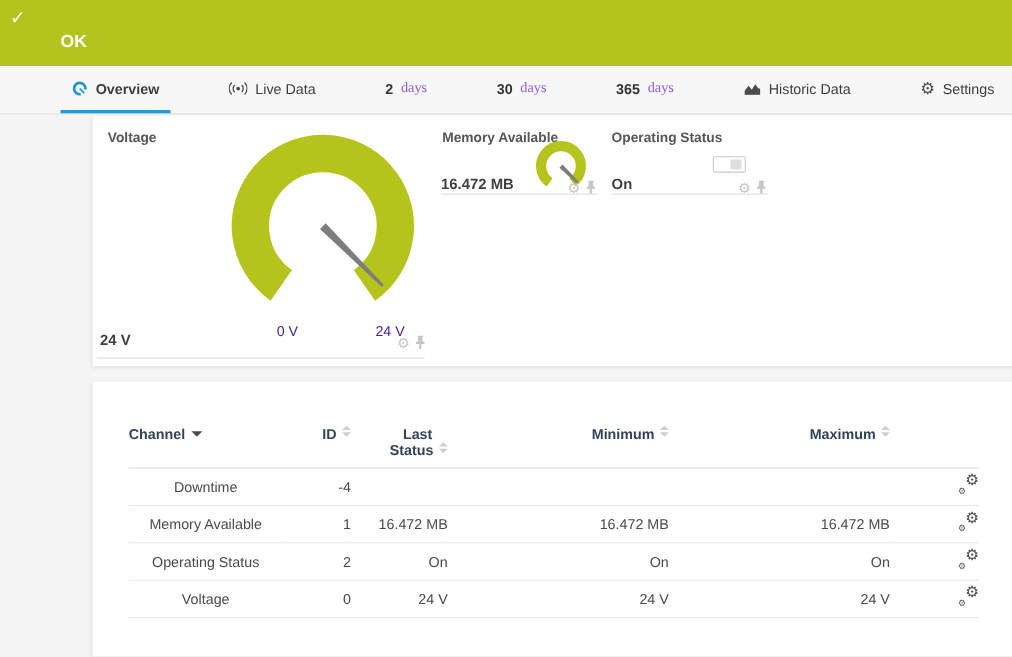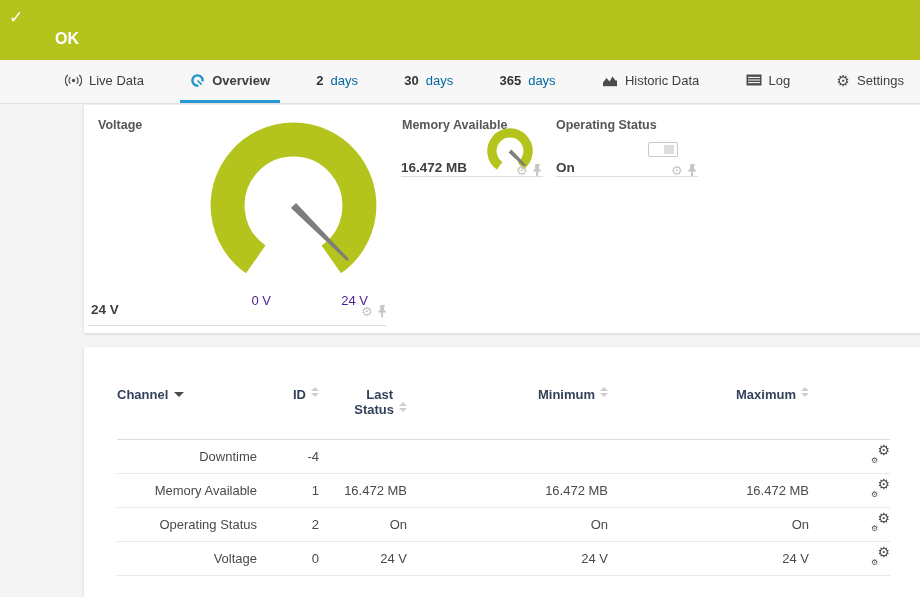--- a/index.html
+++ b/index.html
@@ -29,21 +29,21 @@
     display:flex;justify-content:space-between;align-items:stretch;
     padding:0 6px 0 55px;box-sizing:border-box;
   }
   .tab{
     display:flex;align-items:center;gap:7px;padding:0 10px;
     font-size:13px;color:#3d3d3d;border-bottom:3px solid transparent;
     box-sizing:border-box;cursor:pointer;white-space:nowrap;
   }
   .tab.active{border-bottom-color:#2798d4;font-weight:700;}
   .tab .num{font-weight:700;color:#343434;}
-  .tab .unit{color:#0369a1;font-weight:400;}
+  .tab .unit{color:#8b5cf6;font-weight:400;font-family:Liberation Serif, serif;}
   .tab svg{display:block;}
 
   
   .panel{
     position:absolute;left:40px;width:887px;background:#fff;
     box-shadow:0 1px 3px rgba(0,0,0,.14);
     margin-left:44px;
   }
   .panel.gauges{top:105px;height:228px;}
   .panel.channels{top:347px;height:250px;}
@@ -61,29 +61,29 @@
   }
   .toggle-knob{position:absolute;right:3px;top:2px;width:10px;height:9px;background:#ddd;}
 
   
   table.chan{
     position:absolute;left:33px;top:34px;border-collapse:collapse;
     font-size:13px;color:#4a4a4a;table-layout:fixed;
   }
   table.chan th{
     font-size:13px;font-weight:700;color:#33425b;text-align:right;
-    vertical-align:top;padding:6px 0 22px 0;border-bottom:1px solid #dcdcdc;
+    vertical-align:top;padding:6px 0 8px 0;border-bottom:1px solid #dcdcdc;
     cursor:pointer;
   }
   table.chan th.ch-left{text-align:left;}
   table.chan td{
     padding:0;height:33px;border-bottom:1px solid #e8e8e8;
     text-align:right;vertical-align:middle;
   }
-  table.chan td.ch-left{text-align:right;}
+  table.chan td.ch-left{text-align:center;}
   .c-channel{width:140px;}
   .c-id{width:62px;}
   .c-last{width:88px;}
   .c-min{width:201px;}
   .c-max{width:201px;}
   .c-gear{width:81px;}
   .sort{display:inline-block;vertical-align:2px;margin-left:5px;}
   .sort i{display:block;width:0;height:0;border-left:4px solid transparent;border-right:4px solid transparent;}
   .sort .up{border-bottom:4px solid #cfcfcf;margin-bottom:2px;}
   .sort .down{border-top:4px solid #cfcfcf;}
@@ -99,64 +99,55 @@
 </style>
 </head>
 <body>
 
 <div class="hdr">
   <span class="hdr-check">✓</span>
   <div class="hdr-status">OK</div>
 </div>
 
 <div class="tabs">
+  <div class="tab active">
+    <svg width="15" height="15" viewBox="0 0 16 16">
+      <path d="M 8.95 13.42 A 5.5 5.5 0 1 1 13.42 8.95" fill="none" stroke="#1e95c8" stroke-width="2.6"></path>
+      <line x1="8" y1="8" x2="12.4" y2="12.4" stroke="#1e95c8" stroke-width="1.7"></line>
+    </svg>
+    <span>Overview</span>
+  </div>
   <div class="tab">
     <svg width="17" height="13" viewBox="0 0 17 13">
       <circle cx="8.5" cy="6.5" r="1.7" fill="#4c4c4c"></circle>
       <path d="M5.3 3.3 a4.4 4.4 0 0 0 0 6.4" stroke="#4c4c4c" fill="none" stroke-width="1.2"></path>
       <path d="M11.7 3.3 a4.4 4.4 0 0 1 0 6.4" stroke="#4c4c4c" fill="none" stroke-width="1.2"></path>
       <path d="M2.7 1 a7.6 7.6 0 0 0 0 11" stroke="#4c4c4c" fill="none" stroke-width="1.2"></path>
       <path d="M14.3 1 a7.6 7.6 0 0 1 0 11" stroke="#4c4c4c" fill="none" stroke-width="1.2"></path>
     </svg>
     <span>Live Data</span>
   </div>
-  <div class="tab active">
-    <svg width="15" height="15" viewBox="0 0 16 16">
-      <path d="M 8.95 13.42 A 5.5 5.5 0 1 1 13.42 8.95" fill="none" stroke="#1e95c8" stroke-width="2.6"></path>
-      <line x1="8" y1="8" x2="12.4" y2="12.4" stroke="#1e95c8" stroke-width="1.7"></line>
-    </svg>
-    <span>Overview</span>
-  </div>
   <div class="tab">
     <span class="num">2</span>
     <span class="unit">days</span>
   </div>
   <div class="tab">
     <span class="num">30</span>
     <span class="unit">days</span>
   </div>
   <div class="tab">
     <span class="num">365</span>
     <span class="unit">days</span>
   </div>
   <div class="tab">
     <svg width="16" height="13" viewBox="0 0 16 13">
       <path d="M1 11 L1 8.5 L4.5 4 L7.5 7.5 L10.5 2.5 L13.5 6.5 L15 6.5 L15 11 Z" fill="#4c4c4c"></path>
       <rect x="1" y="10.6" width="14" height="1.6" fill="#4c4c4c"></rect>
     </svg>
     <span>Historic Data</span>
-  </div>
-  <div class="tab">
-    <svg width="16" height="12" viewBox="0 0 16 12">
-      <rect x="0.5" y="0.5" width="15" height="11" fill="#4c4c4c"></rect>
-      <line x1="2" y1="3.4" x2="14" y2="3.4" stroke="#f7f7f7" stroke-width="1.1"></line>
-      <line x1="2" y1="6" x2="14" y2="6" stroke="#f7f7f7" stroke-width="1.1"></line>
-      <line x1="2" y1="8.6" x2="14" y2="8.6" stroke="#f7f7f7" stroke-width="1.1"></line>
-    </svg>
-    <span>Log</span>
   </div>
   <div class="tab">
     <span style="font-size:15px;color:#4c4c4c;line-height:1;">⚙</span>
     <span>Settings</span>
   </div>
 </div>
 
 <div class="panel gauges">
 
   <div class="blk-title" style="left:14px;top:13px;">Voltage</div>

